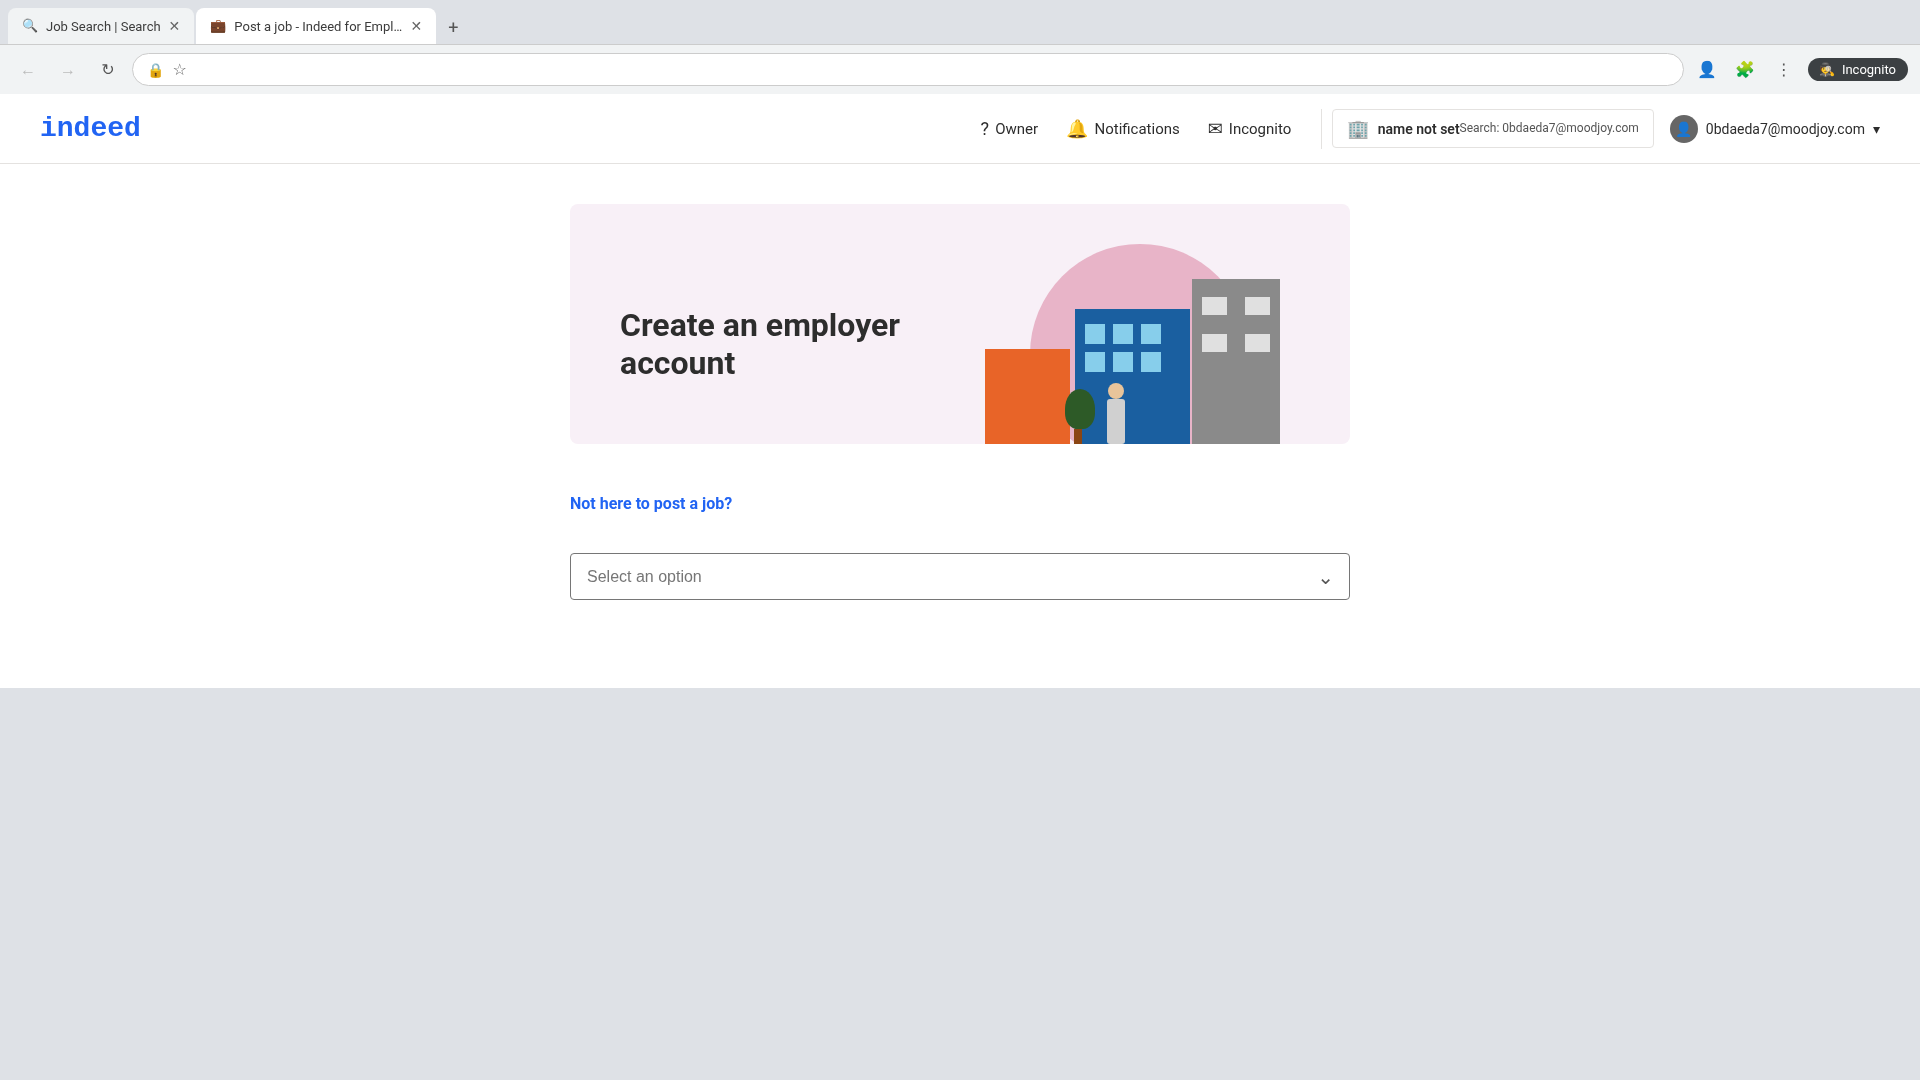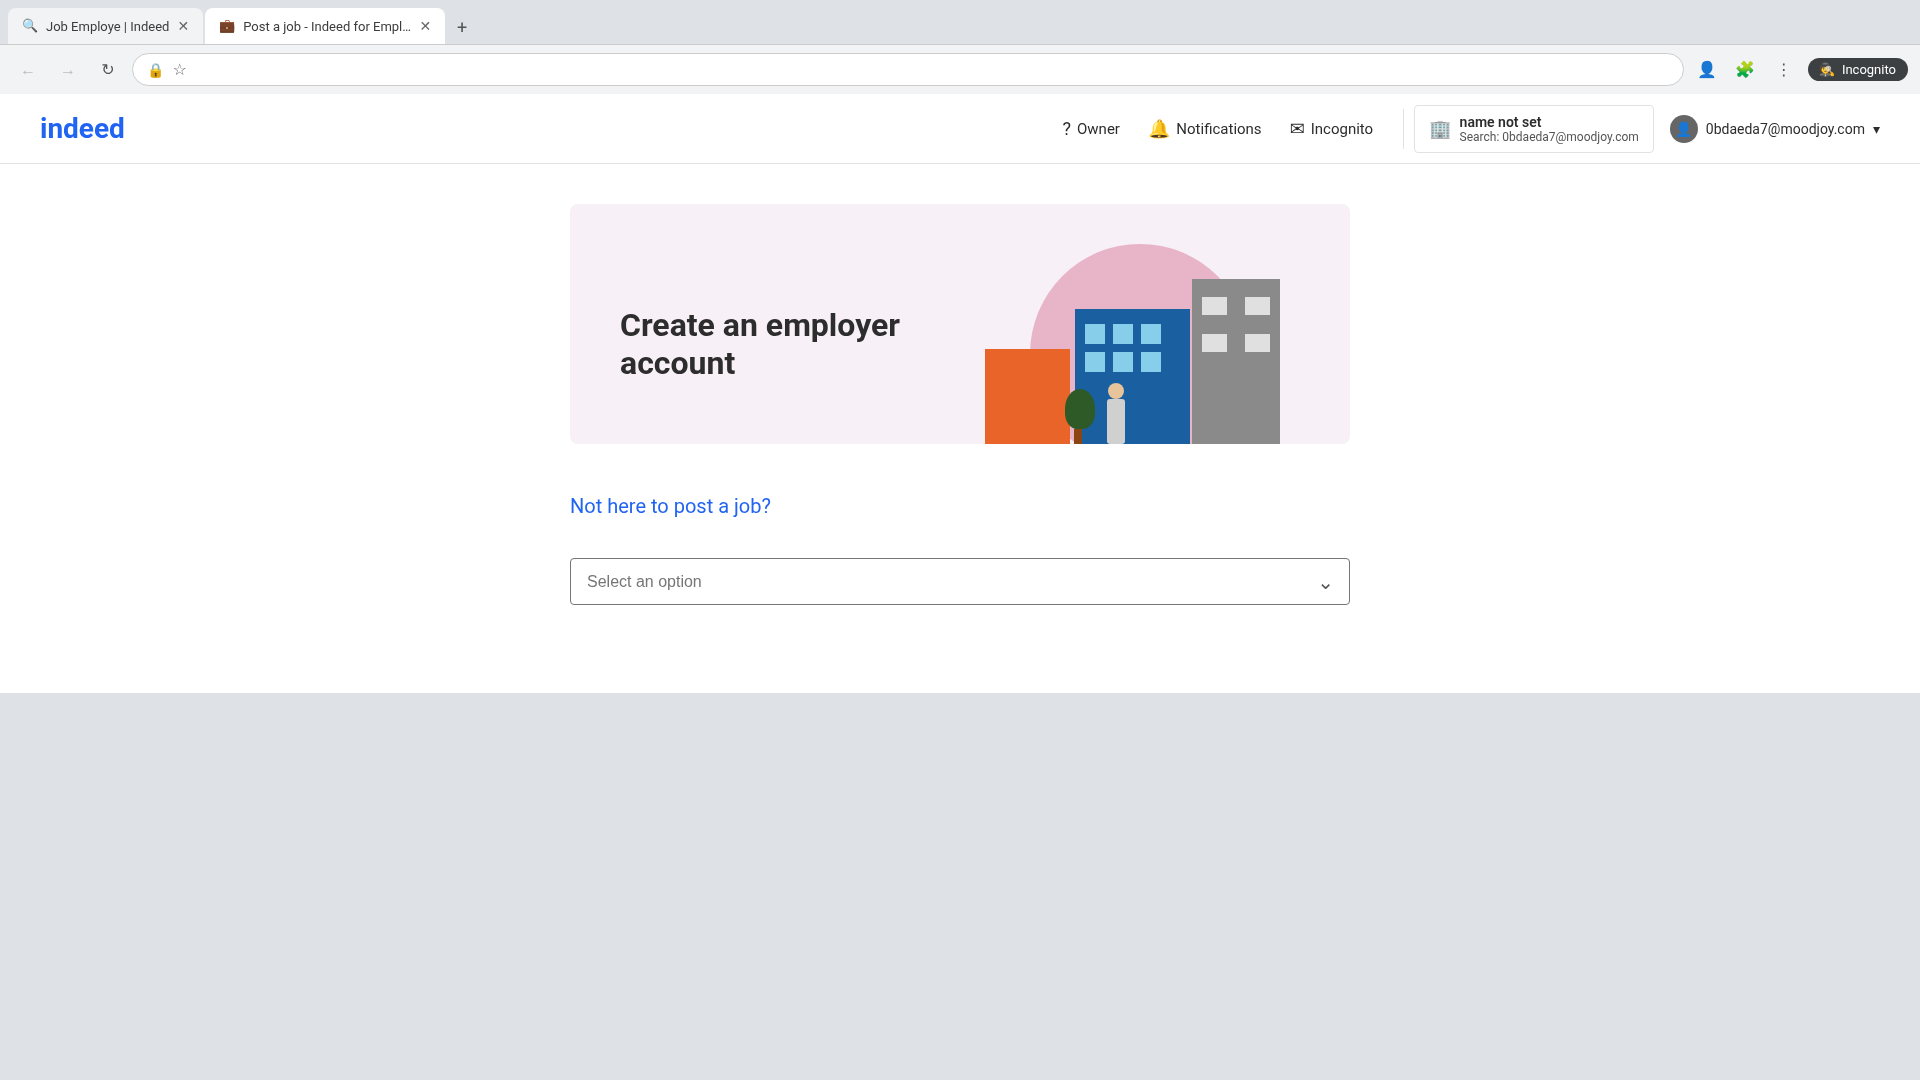--- a/index.html
+++ b/index.html
@@ -26,31 +26,31 @@
     .toolbar-actions { display: flex; gap: 6px; }
     .toolbar-icon-btn { width: 32px; height: 32px; border-radius: 50%; display: flex; align-items: center; justify-content: center; cursor: pointer; color: #555; font-size: 16px; }
 
     .incognito-badge { background: #3c4043; color: #fff; border-radius: 14px; padding: 4px 12px; font-size: 13px; display: flex; align-items: center; gap: 6px; }
 
     
     .page-content { background: #fff; }
 
     
     .indeed-header { display: flex; align-items: center; padding: 0 40px; height: 70px; border-bottom: 1px solid #e4e2e0; background: #fff; }
-    .indeed-logo { font-size: 28px; font-weight: 700; color: #2164f3; text-decoration: none; margin-right: auto; }
+    .indeed-logo { font-size: 28px; font-weight: 700; color: #2164f3; text-decoration: none; margin-right: auto; font-family: Liberation Mono, monospace; }
 
     .header-nav { display: flex; align-items: center; gap: 28px; margin-right: 20px; }
     .nav-item { display: flex; align-items: center; gap: 6px; font-size: 15px; color: #2d2d2d; cursor: pointer; text-decoration: none; }
     .nav-icon { font-size: 18px; }
 
     .header-divider { width: 1px; height: 40px; background: #e4e2e0; margin: 0 10px; }
 
     .account-info { display: flex; align-items: center; gap: 8px; padding: 8px 14px; border: 1px solid #e4e2e0; border-radius: 4px; }
     .account-icon { font-size: 18px; color: #666; }
-    .account-details { display: flex; flex-direction: column; }
+    .account-details { display: flex; flex-direction: row; }
     .account-name { font-size: 14px; font-weight: 600; color: #2d2d2d; }
     .account-email { font-size: 12px; color: #555; }
 
     .user-menu { display: flex; align-items: center; gap: 8px; margin-left: 16px; font-size: 14px; color: #2d2d2d; cursor: pointer; }
     .user-icon { width: 28px; height: 28px; background: #666; border-radius: 50%; display: flex; align-items: center; justify-content: center; color: #fff; font-size: 14px; }
 
     
     .main-content { max-width: 820px; margin: 0 auto; padding: 40px 20px 60px; }
 
     
@@ -69,41 +69,41 @@
     
     .pink-circle { position: absolute; width: 220px; height: 220px; background: #e8b4c8; border-radius: 50%; right: 50px; bottom: -20px; z-index: 0; }
     .bldg-tall, .bldg-blue, .bldg-orange { z-index: 1; }
     
     .tree { position: absolute; right: 200px; bottom: 0; z-index: 2; }
     .tree-top { width: 30px; height: 40px; background: #2d5a27; border-radius: 50% 50% 40% 40%; margin-left: 5px; }
     .tree-trunk { width: 8px; height: 15px; background: #8B4513; margin: 0 auto; }
 
     
     .section-subtitle { font-size: 20px; color: #2d2d2d; line-height: 1.5; margin-bottom: 16px; max-width: 740px; }
-    .not-here-link { color: #2164f3; font-size: 20px; text-decoration: none; cursor: pointer; display: inline-block; margin-bottom: 40px; }
+    .not-here-link { color: #2164f3; font-size: 16px; text-decoration: none; cursor: pointer; display: inline-block; margin-bottom: 40px; font-weight: bold; }
 
     .form-group { margin-bottom: 28px; }
     .form-label { font-size: 15px; color: #2d2d2d; margin-bottom: 8px; display: block; }
     .required-star { color: #cc1016; margin-left: 3px; }
 
     .form-input { width: 100%; padding: 14px 16px; border: 1px solid #767676; border-radius: 4px; font-size: 16px; color: #2d2d2d; outline: none; }
 
     .form-select-wrapper { position: relative; }
     .form-select { width: 100%; padding: 14px 44px 14px 16px; border: 1px solid #767676; border-radius: 4px; font-size: 16px; color: #767676; outline: none; background: #fff; appearance: none; cursor: pointer; }
     .select-chevron { position: absolute; right: 16px; top: 50%; transform: translateY(-50%); font-size: 20px; color: #555; pointer-events: none; }
   </style>
 </head>
 <body>
 
 <div class="browser-chrome">
 
   <div class="browser-tabs">
     <div class="browser-tab">
       <span class="tab-favicon">🔍</span>
-      <span class="tab-title">Job Employe | Indeed</span>
+      <span class="tab-title">Job Search | Search</span>
       <span class="tab-close">✕</span>
     </div>
     <div class="browser-tab active">
       <span class="tab-favicon">💼</span>
       <span class="tab-title">Post a job - Indeed for Employe...</span>
       <span class="tab-close">✕</span>
     </div>
     <div class="new-tab-btn">+</div>
   </div>
 

